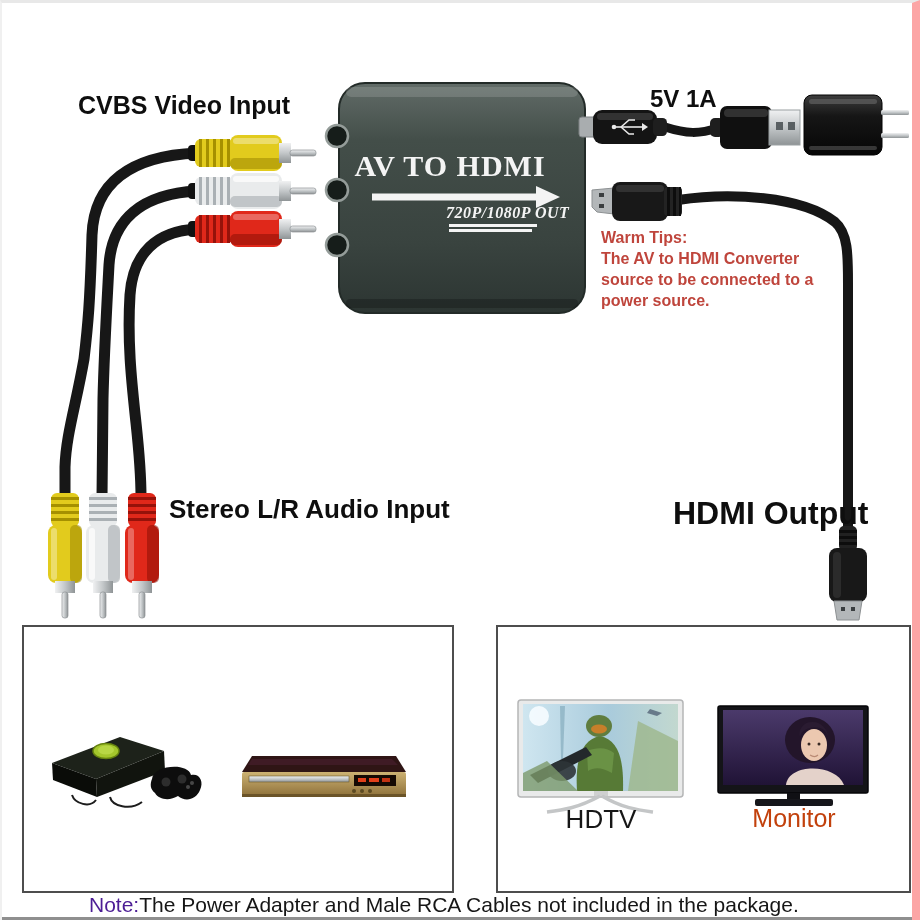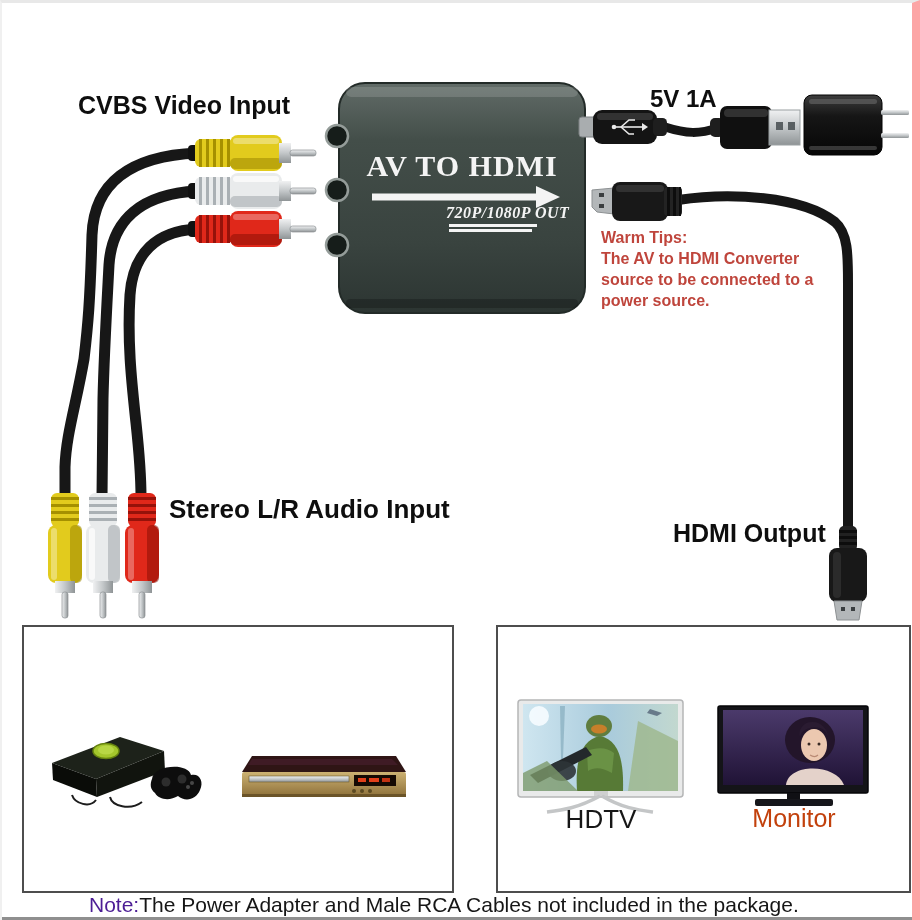--- a/index.html
+++ b/index.html
@@ -8,23 +8,23 @@
     background:#ffffff;
     border-top:3px solid #e8e8e8;border-left:2px solid #f0f0f0;border-right:8px solid #fca5a5;
     box-sizing:border-box;
     font-family:"Liberation Sans",sans-serif;
   }
   #art{position:absolute;left:0;top:0;}
   .lbl{position:absolute;color:#0e0e0e;font-weight:bold;white-space:nowrap;}
   .lbl-cvbs{left:76px;top:88px;font-size:25px;}
   .lbl-5v{left:648px;top:82px;font-size:24px;}
   .lbl-stereo{left:167px;top:491px;font-size:26px;}
-  .lbl-hdmiout{left:671px;top:492px;font-size:25px;margin-top:24px;}
+  .lbl-hdmiout{left:671px;top:492px;font-size:32px;}
   .conv-title{
-    position:absolute;left:350px;top:146px;width:220px;text-align:center;
+    position:absolute;left:338px;top:146px;width:220px;text-align:center;
     font-family:"Liberation Serif",serif;font-weight:bold;font-size:30px;
     letter-spacing:1px;color:#f4f4f4;
   }
   .conv-sub{
     position:absolute;left:444px;top:201px;
     font-family:"Liberation Serif",serif;font-weight:bold;font-style:italic;
     font-size:16px;color:#f4f4f4;letter-spacing:0.5px;
   }
   .conv-u1{position:absolute;left:447px;top:221px;width:88px;height:3px;background:#f4f4f4;}
   .conv-u2{position:absolute;left:447px;top:226px;width:83px;height:3px;background:#f4f4f4;}

